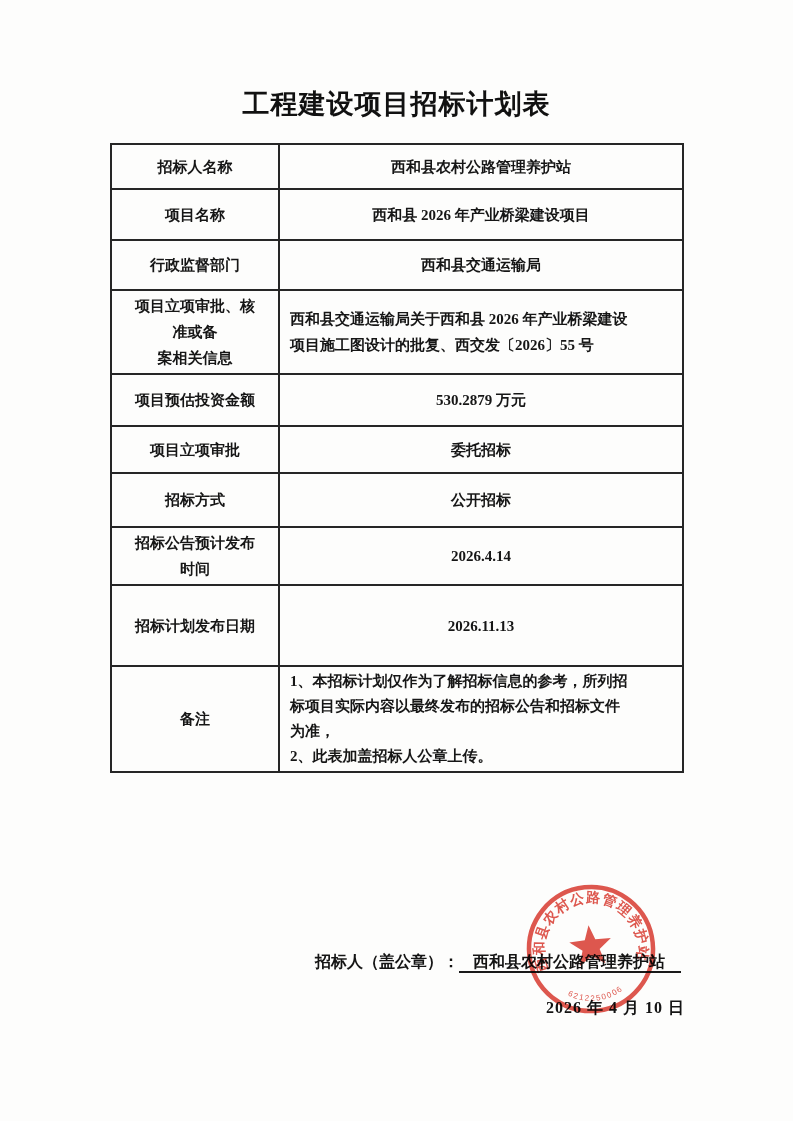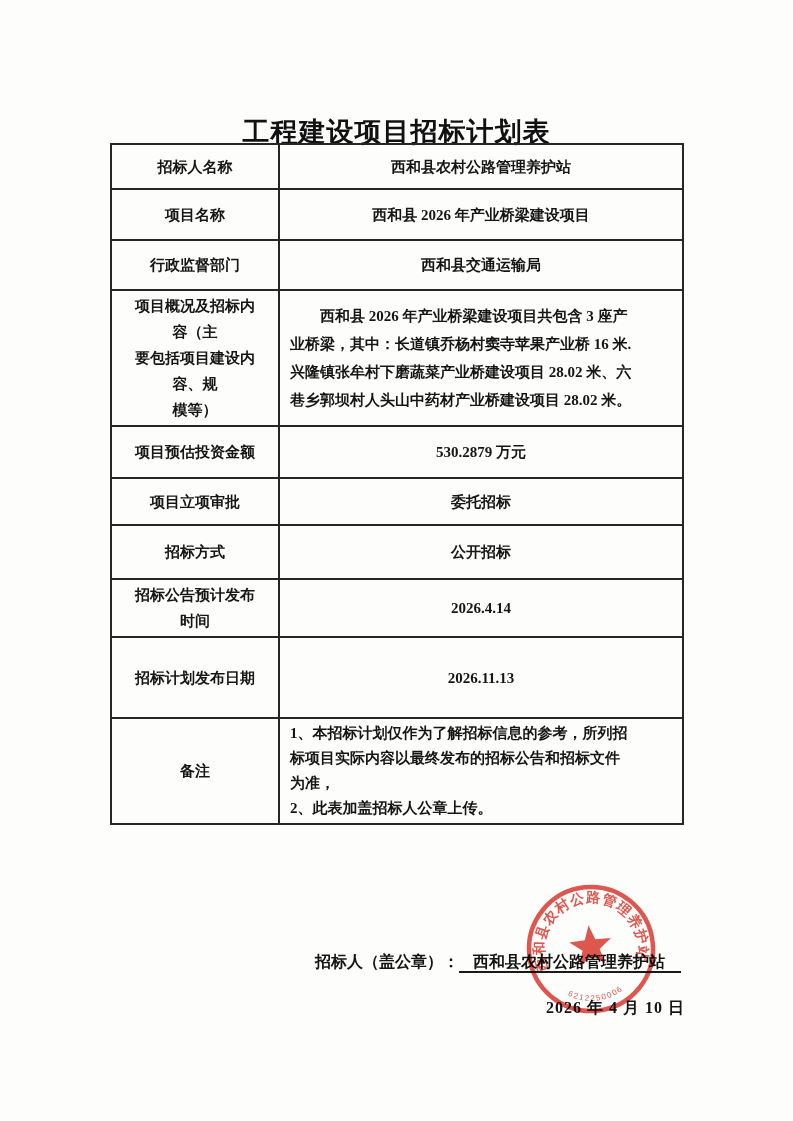--- a/index.html
+++ b/index.html
@@ -11,21 +11,21 @@
     position: relative;
     width: 793px;
     height: 1121px;
     background: #fdfdfc;
     font-family: "Liberation Serif", "DejaVu Serif", serif;
     color: #1a1a1a;
     overflow: hidden;
   }
   .doc-title {
     position: absolute;
-    top: 114px;
+    top: 86px;
     left: 0;
     width: 100%;
     text-align: center;
     font-family: "Liberation Sans", "DejaVu Sans", sans-serif;
     font-size: 27px;
     font-weight: bold;
     letter-spacing: 1px;
     color: #111;
   }
   table.plan-table {
@@ -113,28 +113,25 @@
         <td class="val">西和县农村公路管理养护站</td>
       </tr>
       <tr style="height:51px">
         <td class="lbl">项目名称</td>
         <td class="val">西和县 2026 年产业桥梁建设项目</td>
       </tr>
       <tr style="height:50px">
         <td class="lbl">行政监督部门</td>
         <td class="val">西和县交通运输局</td>
       </tr>
-      <tr style="height:136px">
-        <td class="lbl">项目概况及招标内容（主
-要包括项目建设内容、规
-模等）</td>
-        <td class="val left lh28">　　西和县 2026 年产业桥梁建设项目共包含 3 座产
-业桥梁，其中：长道镇乔杨村窦寺苹果产业桥 16 米.
-兴隆镇张牟村下磨蔬菜产业桥建设项目 28.02 米、六
-巷乡郭坝村人头山中药材产业桥建设项目 28.02 米。</td>
+      <tr style="height:54px">
+        <td class="lbl">项目立项审批、核准或备
+案相关信息</td>
+        <td class="val left">西和县交通运输局关于西和县 2026 年产业桥梁建设
+项目施工图设计的批复、西交发〔2026〕55 号</td>
       </tr>
       <tr style="height:52px">
         <td class="lbl">项目预估投资金额</td>
         <td class="val">530.2879 万元</td>
       </tr>
       <tr style="height:47px">
         <td class="lbl">项目立项审批</td>
         <td class="val">委托招标</td>
       </tr>
       <tr style="height:54px">

